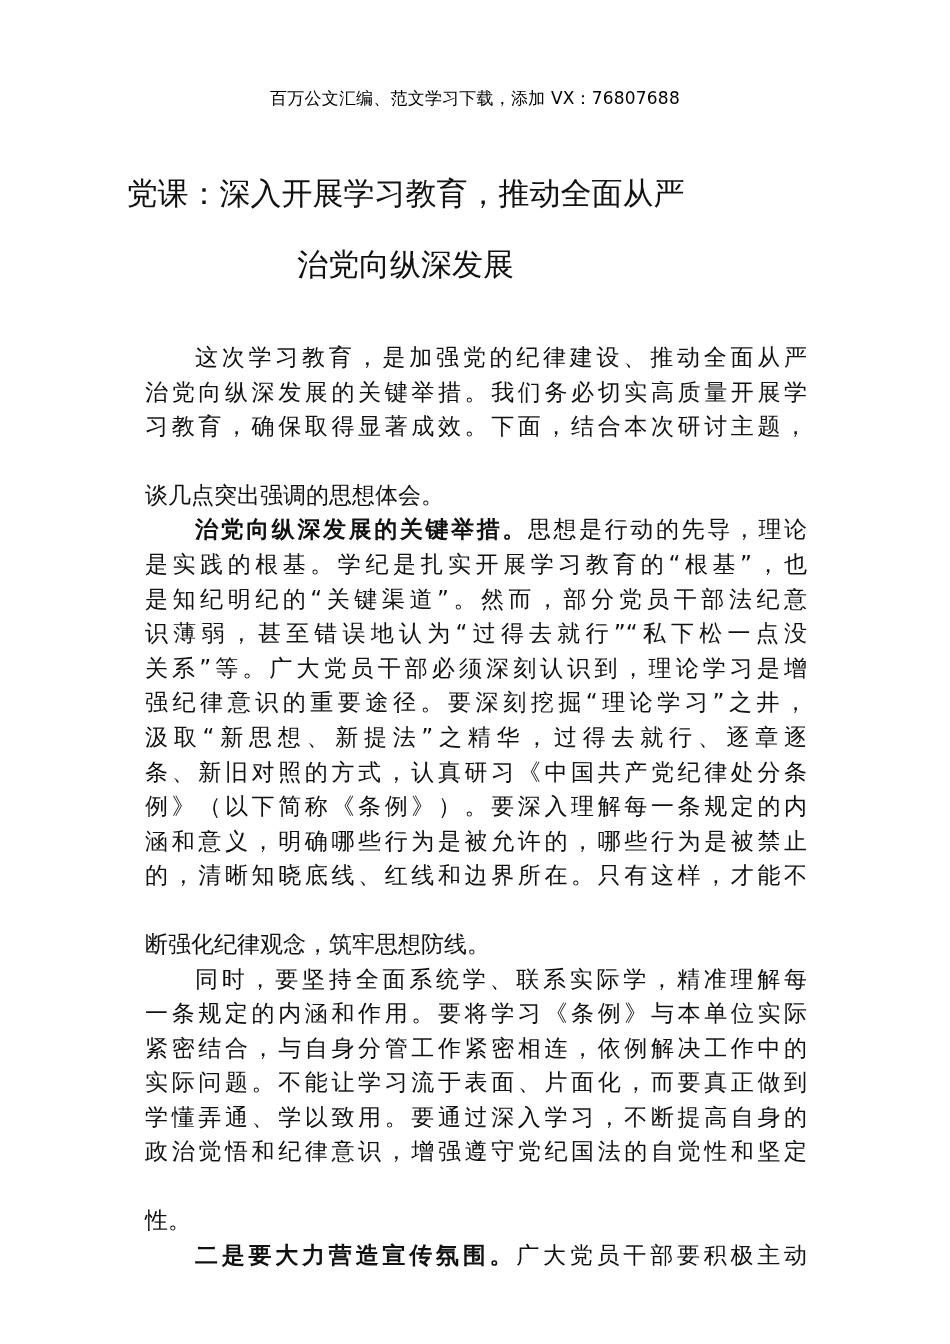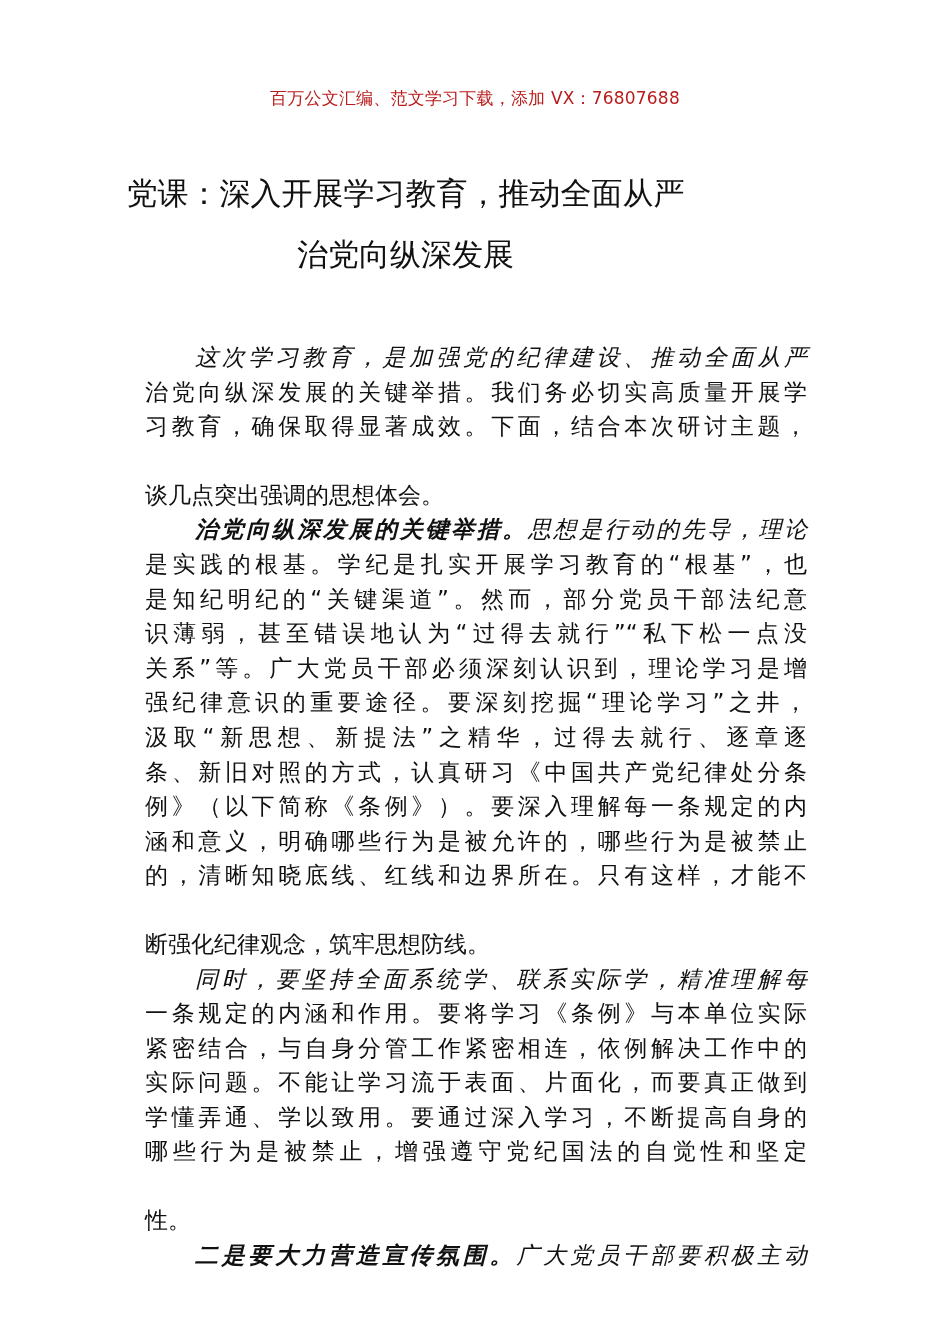--- a/index.html
+++ b/index.html
@@ -16,39 +16,39 @@
       color: #111111;
     }
     .watermark {
       position: absolute;
       top: 84px;
       left: 0;
       width: 950px;
       text-align: center;
       font-size: 17px;
       line-height: 28px;
-      color: #b91c1c;
+      color: #000000;
       letter-spacing: 0.2px;
     }
     .title {
       position: absolute;
       top: 172px;
       left: 0;
       width: 811px;
       text-align: center;
       font-size: 31px;
       line-height: 43px;
       color: #111111;
     }
     .title .tline {
       display: block;
       height: 43px;
     }
     .title .tline + .tline {
-      margin-top: 18px;
+      margin-top: 28px;
     }
     .body-text {
       position: absolute;
       top: 340px;
       left: 145px;
       width: 662px;
       font-size: 23px;
       color: #111111;
     }
     .line {
@@ -59,21 +59,20 @@
       text-align: justify;
       text-align-last: justify;
       overflow: visible;
     }
     .line.last {
       text-align-last: left;
       margin-top: 34px;
     }
     .line.indent {
       padding-left: 50px;
-      font-style: italic;
     }
     .bold {
       font-weight: bold;
     }
   </style>
 </head>
 <body>
 
 <div class="watermark">百万公文汇编、范文学习下载，添加 VX：76807688</div>
 
@@ -105,20 +104,20 @@
     <span class="line">的，清晰知晓底线、红线和边界所在。只有这样，才能不</span>
     <span class="line last">断强化纪律观念，筑牢思想防线。</span>
   </div>
 
   <div>
     <span class="line indent">同时，要坚持全面系统学、联系实际学，精准理解每</span>
     <span class="line">一条规定的内涵和作用。要将学习《条例》与本单位实际</span>
     <span class="line">紧密结合，与自身分管工作紧密相连，依例解决工作中的</span>
     <span class="line">实际问题。不能让学习流于表面、片面化，而要真正做到</span>
     <span class="line">学懂弄通、学以致用。要通过深入学习，不断提高自身的</span>
-    <span class="line">哪些行为是被禁止，增强遵守党纪国法的自觉性和坚定</span>
+    <span class="line">政治觉悟和纪律意识，增强遵守党纪国法的自觉性和坚定</span>
     <span class="line last">性。</span>
   </div>
 
   <div>
     <span class="line indent"><b class="bold">二是要大力营造宣传氛围。</b><span>广大党员干部要积极主动</span></span>
   </div>
 </div>
 
 </body></html>

